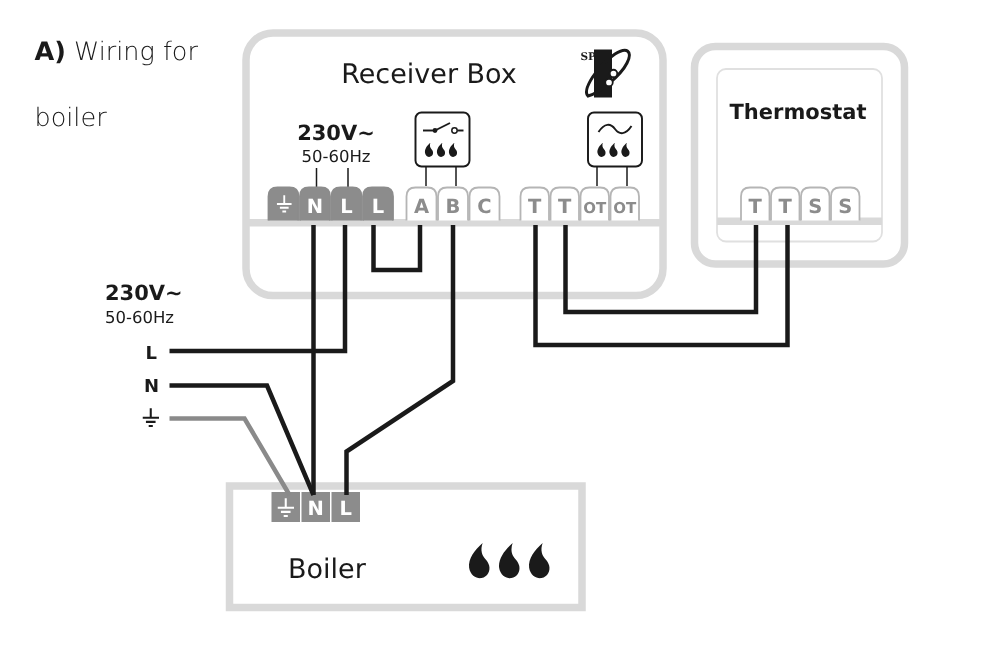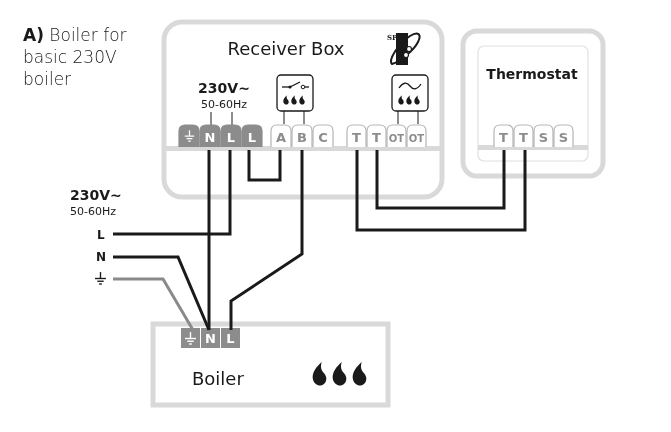--- a/index.html
+++ b/index.html
@@ -9,22 +9,22 @@
   .caption { position: absolute; left: 23px; top: 24px; font-size: 17px; line-height: 22px;
              font-family: "DejaVu Sans", sans-serif; font-weight: 300; color: #1a1a1a; }
   .caption b { font-weight: bold; }
   .lbl { font-family: "DejaVu Sans", sans-serif; }
 </style>
 </head>
 <body>
 
 <div class="caption">
   <b>A)</b>
-  <span>Boiler for</span><br>
-  <span>basic 230V</span><br>
+  <span>Wiring for</span><br>
+  <br>
   <span>boiler</span>
 </div>
 
 <svg id="diagram" width="671" height="432" viewBox="0 0 671 432">
   <defs>
     <symbol id="flame" viewBox="0 0 10 16">
       <path d="M6.5 0 C3 3 0 7 0.5 11 C1 14.5 4 16 6 15.6 C8.8 15 10 12.4 9.4 10 C8.8 7.5 6.8 6.8 6.2 4.5 C5.8 3 6 1.5 6.5 0 Z" fill="#1a1a1a"></path>
     </symbol>
     <symbol id="earth" viewBox="0 0 12 14">
       <line x1="6" y1="0" x2="6" y2="7" stroke="currentColor" stroke-width="1.5"></line>

